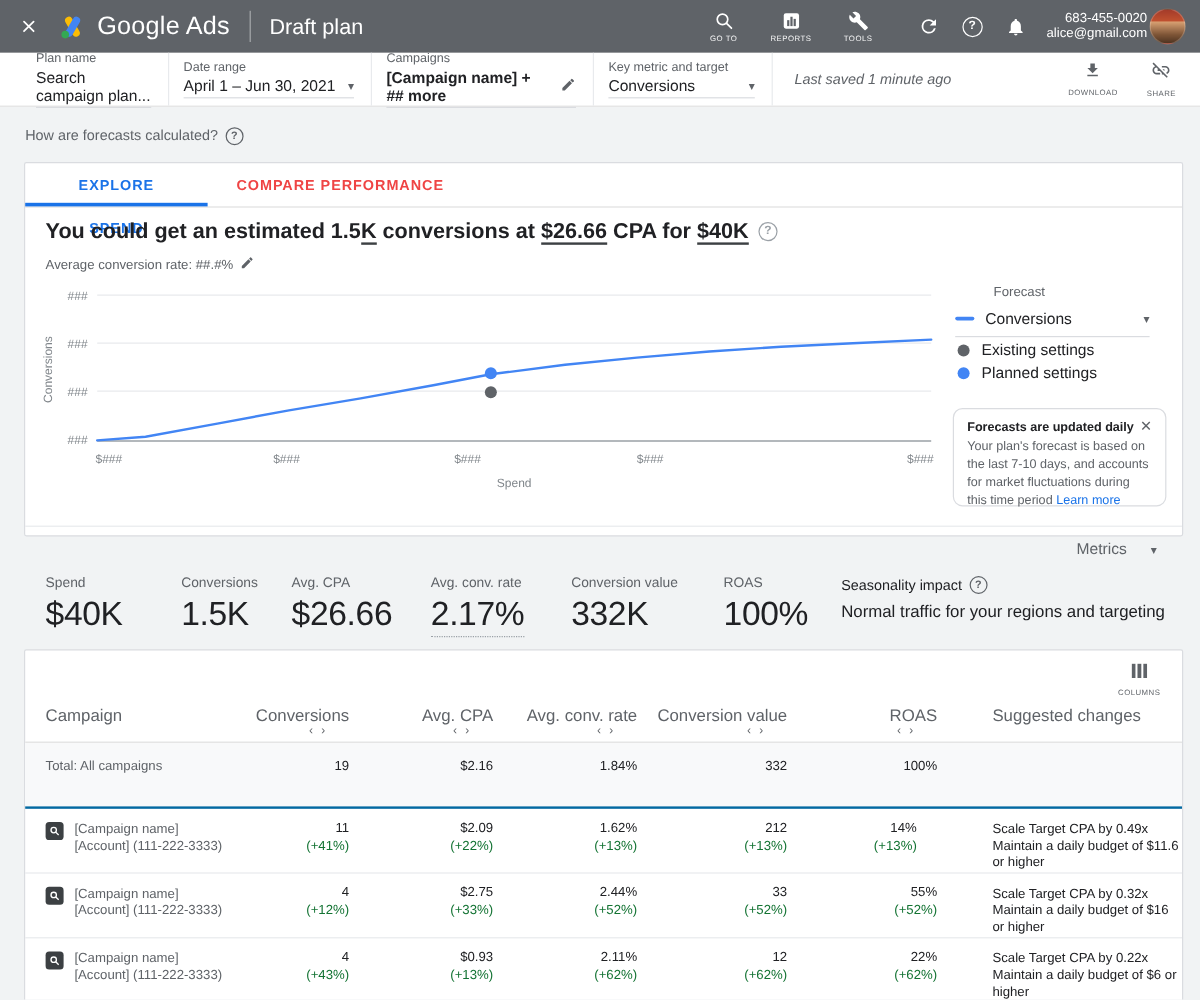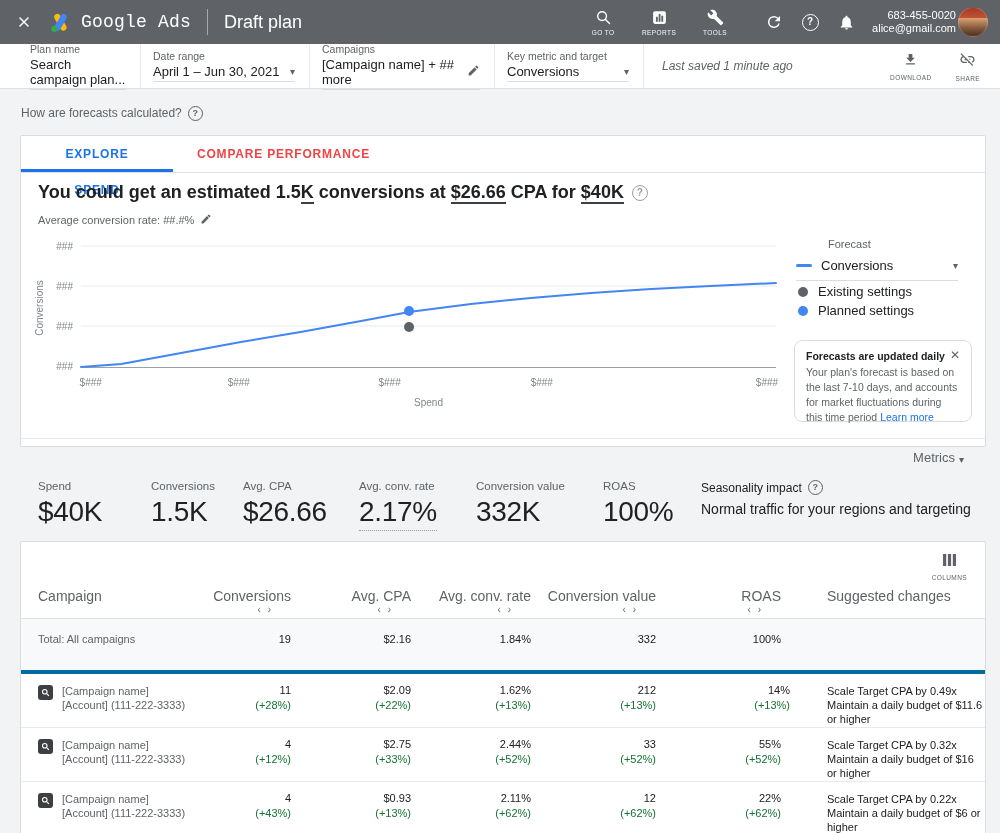--- a/index.html
+++ b/index.html
@@ -5,41 +5,41 @@
   html,body{margin:0;padding:0;}
   body{
     width:1000px;height:833px;position:relative;overflow:hidden;
     background:#f1f3f4;font-family:"Liberation Sans",sans-serif;color:#202124;
     -webkit-font-smoothing:antialiased;
   }
   
   .topbar{height:44px;background:#5f6368;display:flex;align-items:center;padding:0 12px;color:#fff;}
   .tb-close{width:24px;height:24px;display:flex;align-items:center;justify-content:center;cursor:pointer;margin-right:12px;}
   .tb-logo{margin-right:8px;display:flex;align-items:center;}
-  .tb-brand{font-size:18px;letter-spacing:.2px;font-family:Liberation Mono, monospace;}
+  .tb-brand{font-size:21px;letter-spacing:.2px;}
   .tb-divider{width:1px;height:26px;background:rgba(255,255,255,.45);margin:0 16px;}
   .tb-title{font-size:18px;font-weight:400;}
   .tb-spacer{flex:1;}
   .tb-nav{display:flex;align-items:flex-start;gap:14px;margin-right:20px;}
   .tb-nav-item{display:flex;flex-direction:column;align-items:center;cursor:pointer;width:42px;}
   .tb-nav-item svg{display:block;}
   .tb-nav-label{font-size:6.5px;letter-spacing:.4px;margin-top:3px;color:rgba(255,255,255,.95);}
   .tb-iconbtn{width:28px;height:28px;display:flex;align-items:center;justify-content:center;cursor:pointer;margin:0 4px;}
   .help-circle{display:inline-flex;align-items:center;justify-content:center;width:15px;height:15px;border:1.5px solid currentColor;border-radius:50%;font-size:10px;font-weight:700;line-height:1;}
   .tb-account{text-align:right;font-size:11px;line-height:13px;margin:0 2px 0 8px;}
   .tb-avatar{width:28px;height:28px;border-radius:50%;cursor:pointer;
     background:linear-gradient(180deg,#a33b2a 0%,#c1512f 35%,#d9a173 36%,#7d5436 75%,#4e3421 100%);
     border:1px solid rgba(255,255,255,.2);}
   
   .toolbar{height:44px;background:#fff;border-bottom:1px solid #e0e0e0;display:flex;align-items:stretch;padding-left:30px;}
   .tfield{display:flex;flex-direction:column;justify-content:center;padding-right:14px;border-right:1px solid #e8eaed;margin-right:12px;cursor:pointer;}
   .tfield .flabel{font-size:10.5px;color:#5f6368;margin-bottom:2px;}
   .tfield .fvalue{font-size:13px;color:#202124;display:flex;align-items:center;justify-content:space-between;border-bottom:1px solid #dadce0;padding-bottom:2px;gap:10px;}
   .f-arrow{color:#5f6368;font-size:10px;}
-  .tf1 .fvalue{width:96px;} .tf2 .fvalue{width:142px;} .tf3 .fvalue{width:158px;} .tf4 .fvalue{width:122px;}
+  .tf1 .fvalue{width:96px;} .tf2 .fvalue{width:142px;} .tf3 .fvalue{width:158px;font-weight:bold;} .tf4 .fvalue{width:122px;}
   .last-saved{font-size:12px;font-style:italic;color:#5f6368;align-self:center;margin-left:6px;}
   .tb-actions{margin-left:auto;display:flex;gap:24px;margin-right:20px;align-items:center;}
   .tb-action{display:flex;flex-direction:column;align-items:center;color:#5f6368;cursor:pointer;}
   .tb-action-label{font-size:6.5px;letter-spacing:.4px;margin-top:3px;}
   
   .help-line{position:absolute;left:21px;top:106px;font-size:12px;color:#5f6368;display:flex;align-items:flex-start;gap:6px;}
   .help-line .help-circle{width:13px;height:13px;font-size:9px;border-width:1.2px;}
   .card{position:absolute;left:20px;width:966px;background:#fff;border:1px solid #dadce0;border-radius:2px;box-sizing:border-box;}
   .card1{top:135px;height:312px;}
   .card2{top:541px;height:300px;}
@@ -65,35 +65,35 @@
   .legend-dot{width:10px;height:10px;border-radius:50%;}
   
   .info-card{position:absolute;left:773px;top:204px;width:178px;height:82px;border:1px solid #dadce0;border-radius:8px;padding:9px 11px;box-sizing:border-box;}
   .info-title-row{display:flex;justify-content:space-between;align-items:flex-start;}
   .info-title{font-size:10.5px;font-weight:700;color:#202124;}
   .info-close{font-size:12px;color:#5f6368;cursor:pointer;line-height:10px;}
   .info-body{font-size:10.5px;line-height:15px;color:#5f6368;margin-top:3px;}
   .info-link{color:#1a73e8;cursor:pointer;}
   
   .m-divider{position:absolute;left:0;right:0;top:302px;height:1px;background:#e8eaed;}
-  .metrics-select{position:absolute;right:21px;top:314px;font-size:13px;color:#5f6368;cursor:pointer;display:flex;gap:4px;align-items:flex-end;}
+  .metrics-select{position:absolute;right:21px;top:314px;font-size:13px;color:#5f6368;cursor:pointer;display:flex;gap:20px;align-items:flex-end;}
   .metric{position:absolute;top:344px;}
   .metric .mlabel{font-size:11.5px;color:#5f6368;margin-bottom:4px;}
   .metric .mvalue{font-size:28px;color:#202124;letter-spacing:-.3px;}
   .metric .mvalue.dotted{border-bottom:1px dotted #9aa0a6;padding-bottom:2px;cursor:pointer;}
   .seasonality{position:absolute;left:680px;top:344px;width:270px;overflow:hidden;}
   .seasonality .slabel{font-size:12px;color:#202124;display:flex;align-items:center;gap:6px;margin-bottom:6px;}
   .seasonality .slabel .help-circle{width:13px;height:13px;font-size:9px;color:#5f6368;border-width:1.2px;}
   .seasonality .svalue{font-size:14px;color:#202124;white-space:nowrap;}
   
   .columns-btn{position:absolute;right:18px;top:10px;display:flex;flex-direction:column;align-items:center;color:#5f6368;cursor:pointer;}
   .columns-label{font-size:6.5px;letter-spacing:.4px;margin-top:4px;}
   .th-cell{position:absolute;top:46px;font-size:14px;color:#5f6368;cursor:pointer;}
   .th-toggle{position:absolute;top:62px;font-size:10px;color:#5f6368;letter-spacing:2px;cursor:pointer;text-align:right;padding-right:18px;box-sizing:border-box;}
-  .trow-total{position:absolute;left:0;right:0;top:76px;height:56px;background:#f8f9fa;border-top:1px solid #e0e0e0;border-bottom:4px solid #0369a1;box-sizing:border-box;}
+  .trow-total{position:absolute;left:0;right:0;top:76px;height:56px;background:#f8f9fa;border-top:1px solid #e0e0e0;border-bottom:2px solid #0369a1;box-sizing:border-box;}
   .total-label{position:absolute;left:17px;top:14px;font-size:11px;color:#5f6368;}
   .tcell{position:absolute;text-align:right;font-size:11px;color:#202124;}
   .trow{position:absolute;left:0;right:0;height:54px;border-bottom:1px solid #e8eaed;box-sizing:border-box;}
   .camp-icon{position:absolute;left:17px;top:11px;width:15px;height:15px;background:#3c4043;border-radius:3px;display:flex;align-items:center;justify-content:center;}
   .camp-name{position:absolute;left:41px;top:10px;font-size:11px;color:#5f6368;line-height:14px;cursor:pointer;}
   .cell-v{display:block;}
   .cell-d{display:block;color:#137333;margin-top:3px;}
   .suggestion{position:absolute;left:806px;top:10px;font-size:11px;color:#202124;line-height:14px;}
 </style>
 </head>
@@ -365,35 +365,35 @@
             <circle cx="10" cy="10" r="6" fill="none" stroke="#fff" stroke-width="3"></circle>
             <line x1="14.5" y1="14.5" x2="21" y2="21" stroke="#fff" stroke-width="3"></line>
           </svg>
         </span>
         <div class="camp-name">
           <div>[Campaign name]</div>
           <div>[Account] (111-222-3333)</div>
         </div>
         <div class="tcell" style="left: 150px; width: 120px; top: 10px;">
           <span class="cell-v">11</span>
-          <span class="cell-d">(+28%)</span>
+          <span class="cell-d">(+41%)</span>
         </div>
         <div class="tcell" style="left: 270px; width: 120px; top: 10px;">
           <span class="cell-v">$2.09</span>
           <span class="cell-d">(+22%)</span>
         </div>
         <div class="tcell" style="left: 390px; width: 120px; top: 10px;">
           <span class="cell-v">1.62%</span>
           <span class="cell-d">(+13%)</span>
         </div>
         <div class="tcell" style="left: 510px; width: 125px; top: 10px;">
           <span class="cell-v">212</span>
           <span class="cell-d">(+13%)</span>
         </div>
-        <div class="tcell" style="left: 644px; width: 125px; top: 10px;">
+        <div class="tcell" style="left: 618px; width: 125px; top: 10px;">
           <span class="cell-v">14%</span>
           <span class="cell-d">(+13%)</span>
         </div>
         <div class="suggestion">
           <div>Scale Target CPA by 0.49x</div>
           <div>Maintain a daily budget of $11.6 or higher</div>
         </div>
       </div>
       <div class="trow" style="top: 186px;">
         <span class="camp-icon">

